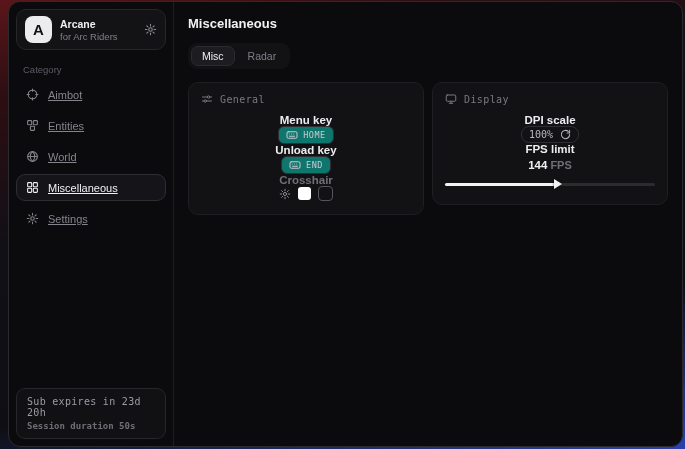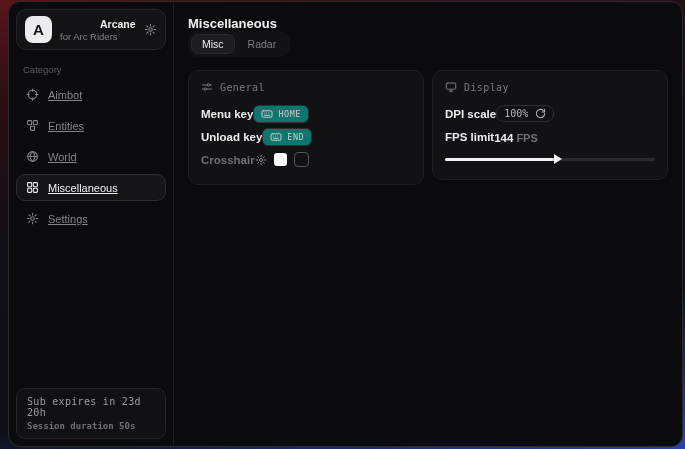--- a/index.html
+++ b/index.html
@@ -18,21 +18,21 @@
   .sidebar { width:165px; flex:0 0 165px; border-right:1px solid #1d1d22; display:flex; flex-direction:column; }
   .brand-card {
     margin:7px 7px 4px 7px; padding:6px 8px; display:flex; align-items:center; gap:8px;
     background:#131316; border:1px solid #26262b; border-radius:10px;
   }
   .logo {
     width:27px; height:27px; border-radius:8px; background:#ececee; color:#111114;
     font-weight:bold; font-size:15px; display:flex; align-items:center; justify-content:center;
   }
   .brand-text { flex:1; min-width:0; }
-  .brand-title { color:#f0f0f2; font-size:10.5px; font-weight:bold;margin-left:40px; }
+  .brand-title { color:#f0f0f2; font-size:10.5px; font-weight:bold; }
   .brand-sub { color:#808088; font-size:9.5px; margin-top:1px; }
   .icon { display:inline-flex; align-items:center; justify-content:center; }
   .icon svg { display:block; }
   .brand-gear { color:#8a8a92; }
   .cat-label { color:#5c5c64; font-size:9.5px; margin:10px 14px 6px 14px; }
   .nav { display:flex; flex-direction:column; gap:4px; padding:0 7px; }
   .nav-item {
     display:flex; align-items:center; gap:9px; padding:6px 9px; border-radius:9px;
     color:#84848c; font-size:11px; border:1px solid transparent; cursor:default;text-decoration:underline;
   }
@@ -41,34 +41,34 @@
   .sub-card {
     margin:7px; padding:7px 10px; background:#111114; border:1px solid #26262b; border-radius:9px;
     font-family:"DejaVu Sans Mono", monospace;
   }
   .sub-line1 { color:#9c9ca4; font-size:10px; letter-spacing:0.3px; }
   .sub-line2 { color:#6e6e76; font-size:9px; margin-top:3px; font-weight:bold; }
   
   .main { flex:1; padding:14px 14px; overflow:hidden; }
   .page-title { color:#f2f2f4; font-size:13px; font-weight:bold; }
   .tabbar {
-    display:inline-flex; align-items:center; gap:2px; 
+    display:inline-flex; align-items:center; gap:2px; margin-top:12px;
     background:#121215; border-radius:9px; padding:3px;
   }
   .tab { font-size:10.5px; color:#7e7e86; padding:4px 11px; border-radius:7px; }
   .tab.active { background:#1d1d21; color:#f0f0f2; border:1px solid #2a2a30; padding:3px 10px; }
   .cards { display:flex; gap:8px; margin-top:13px; align-items:flex-start; }
   .card {
     flex:1; background:#121214; border:1px solid #1e1e23; border-radius:10px; padding:10px 12px 13px 12px;
   }
   .card-header {
     display:flex; align-items:center; gap:7px; color:#797981;
     font-family:"DejaVu Sans Mono", monospace; font-size:10px; letter-spacing:0.4px; margin-bottom:9px;
   }
-  .row { display:flex; align-items:center; justify-content:flex-start; min-height:23px; }
+  .row { display:flex; align-items:center; justify-content:space-between; min-height:23px;flex-direction:column; }
   .row-label { color:#ededf0; font-size:11.5px; font-weight:bold; }
   .row-label.muted { color:#6f6f77; }
   .keybtn {
     display:inline-flex; align-items:center; gap:5px; background:#0f766e; border:1px solid #2e2e34;
     border-radius:6px; padding:2px 7px; color:#c9c9cf;
     font-family:"DejaVu Sans Mono", monospace; font-size:8.5px; letter-spacing:0.5px;
   }
   .ctrl-group { display:inline-flex; align-items:center; gap:7px; }
   .swatch { width:13px; height:13px; border-radius:3px; background:#ffffff; }
   .checkbox { width:15px; height:15px; border-radius:4px; border:1.5px solid #55555c; background:transparent; }

